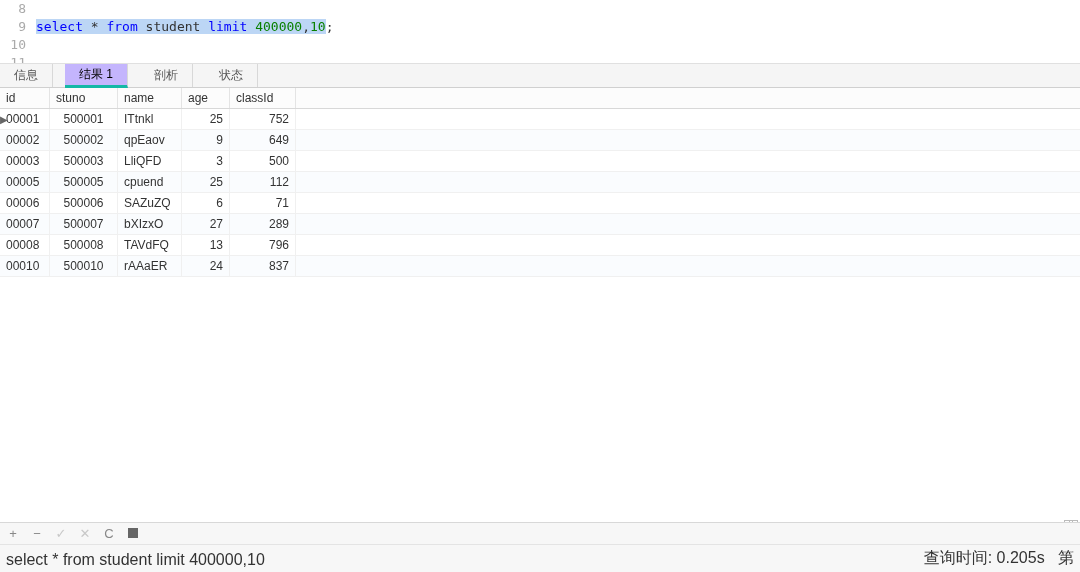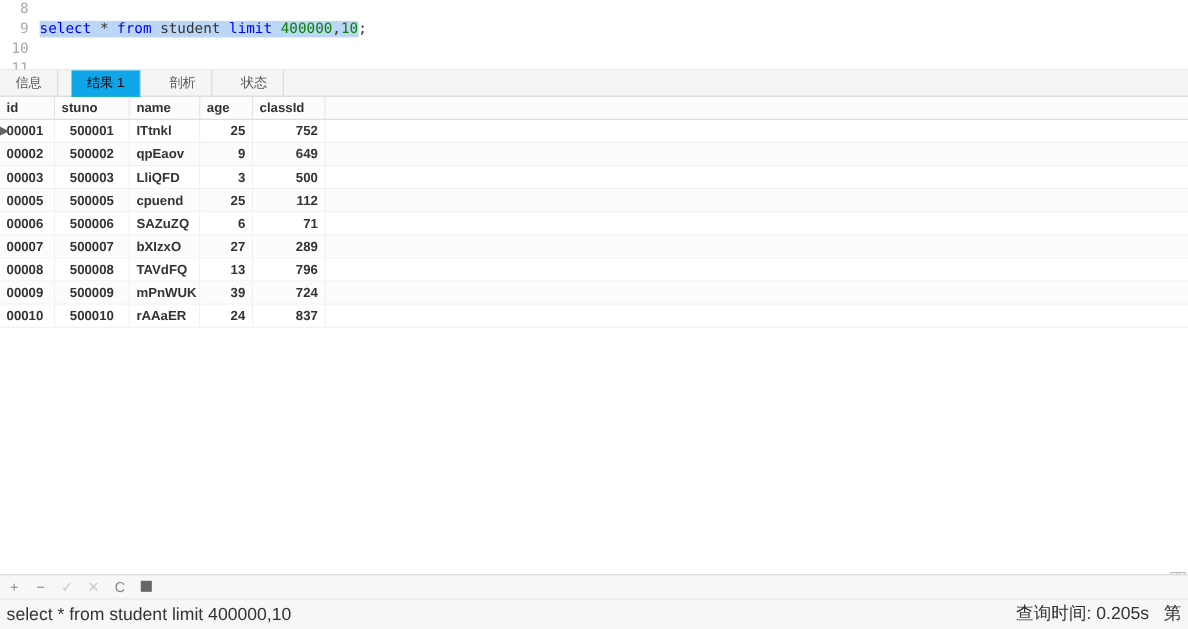--- a/index.html
+++ b/index.html
@@ -44,28 +44,27 @@
     .tab {
       padding: 4px 14px;
       border-right: 1px solid #d8d8d8;
       color: #555;
       cursor: pointer;
       font-size: 12px;
       display: flex;
       align-items: center;
     }
     .tab.active {
-      background: #0ea5e9;
-      border-bottom: 1px solid #14b8a6;
+      background: #c4b5fd;
+      border-bottom: 3px solid #14b8a6;
       margin-bottom: -1px;
       color: #000;
     }
     .grid {
       font-size: 12px;
-      font-weight: bold;
     }
     .grid-header, .grid-row {
       display: flex;
       border-bottom: 1px solid #f0f0f0;
       height: 21px;
       line-height: 21px;
     }
     .grid-header {
       background: #fcfcfc;
       border-bottom: 1px solid #d8d8d8;
@@ -221,27 +220,20 @@
         <div class="cell c-class">289</div>
       </div>
       <div class="grid-row">
         <div class="cell c-id">00008</div>
         <div class="cell c-stuno">500008</div>
         <div class="cell c-name">TAVdFQ</div>
         <div class="cell c-age">13</div>
         <div class="cell c-class">796</div>
       </div>
       <div class="grid-row">
-        <div class="cell c-id">00009</div>
-        <div class="cell c-stuno">500009</div>
-        <div class="cell c-name">mPnWUK</div>
-        <div class="cell c-age">39</div>
-        <div class="cell c-class">724</div>
-      </div>
-      <div class="grid-row">
         <div class="cell c-id">00010</div>
         <div class="cell c-stuno">500010</div>
         <div class="cell c-name">rAAaER</div>
         <div class="cell c-age">24</div>
         <div class="cell c-class">837</div>
       </div>
     </div>
 </div>
 
 <div class="grid-icon-r"></div>

